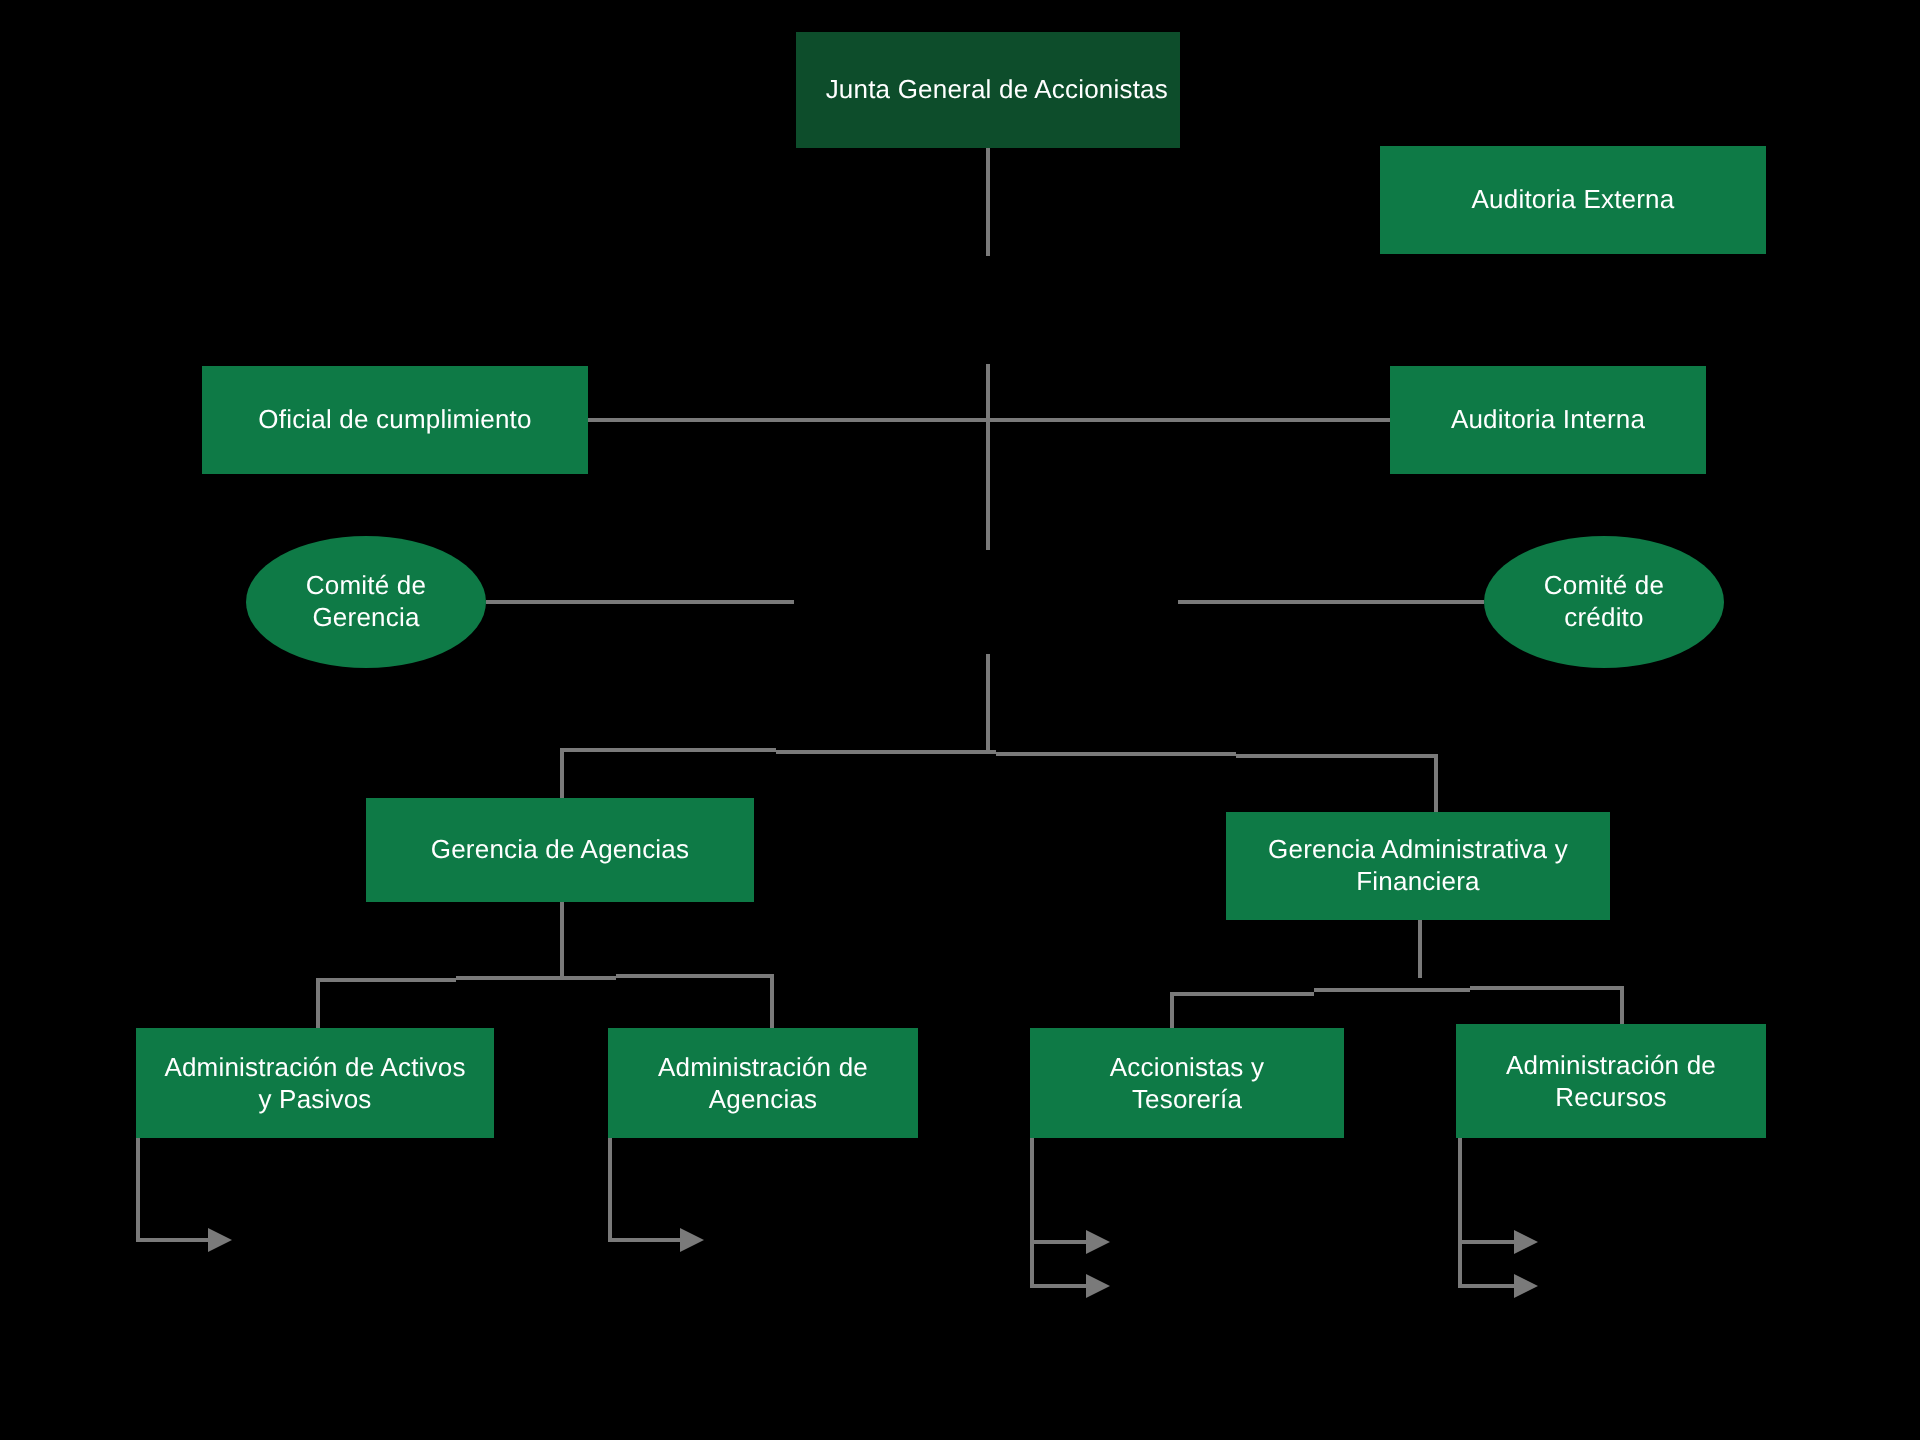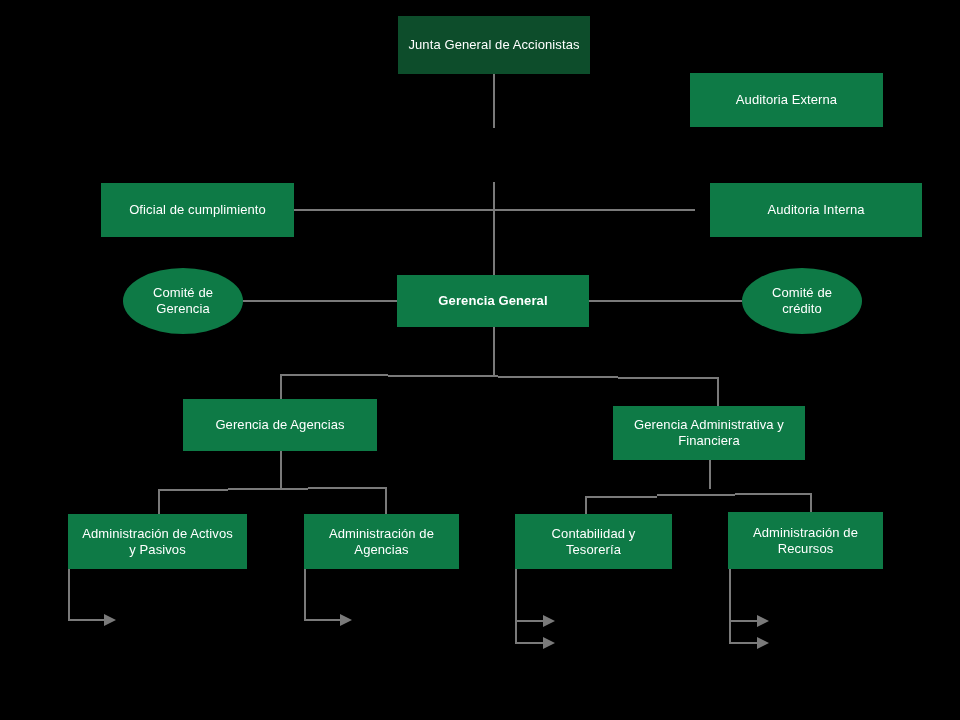--- a/index.html
+++ b/index.html
@@ -106,45 +106,42 @@
   <div class="arrowhead" style="left:543px; top:615px;"></div>
   <div class="edge h" style="left:515px; top:642px; width:28px;"></div>
   <div class="arrowhead" style="left:543px; top:637px;"></div>
 
   <div class="edge v" style="left:729px; top:569px; height:75px;"></div>
   <div class="edge h" style="left:729px; top:620px; width:28px;"></div>
   <div class="arrowhead" style="left:757px; top:615px;"></div>
   <div class="edge h" style="left:729px; top:642px; width:28px;"></div>
   <div class="arrowhead" style="left:757px; top:637px;"></div>
 
-  <div class="node dark" style="left:398px; top:16px; width:192px; height:58px;">
+  <div class="node dark" style="left:398px; top:16px; width:192px; height:58px;justify-content:flex-end;">
     <span>Junta General de Accionistas</span>
   </div>
 
   <div class="node" style="left:690px; top:73px; width:193px; height:54px;text-align:right;">
     <span>Auditoria Externa</span>
   </div>
 
 
   <div class="node" style="left:101px; top:183px; width:193px; height:54px;">
     <span>Oficial de cumplimiento</span>
   </div>
 
-  <div class="node" style="left:695px; top:183px; width:212px; height:54px;margin-left:15px;">
+  <div class="node" style="left:695px; top:183px; width:158px; height:54px;">
     <span>Auditoria Interna</span>
   </div>
 
   <div class="node ellipse" style="left:123px; top:268px; width:120px; height:66px;">
     <span>Comité de
 Gerencia</span>
   </div>
 
-  <div class="node bold" style="left:397px; top:275px; width:192px; height:52px;">
-    <span>Gerencia General</span>
-  </div>
 
   <div class="node ellipse" style="left:742px; top:268px; width:120px; height:66px;">
     <span>Comité de
 crédito</span>
   </div>
 
   <div class="node" style="left:183px; top:399px; width:194px; height:52px;">
     <span>Gerencia de Agencias</span>
   </div>
 
@@ -157,21 +154,21 @@
     <span>Gerencia Administrativa y
 Financiera</span>
   </div>
 
   <div class="node" style="left:304px; top:514px; width:155px; height:55px;">
     <span>Administración de
 Agencias</span>
   </div>
 
   <div class="node" style="left:515px; top:514px; width:157px; height:55px;">
-    <span>Contabilidad y
+    <span>Accionistas y
 Tesorería</span>
   </div>
 
   <div class="node" style="left:728px; top:512px; width:155px; height:57px;">
     <span>Administración de
 Recursos</span>
   </div>
 
 </div>
 

